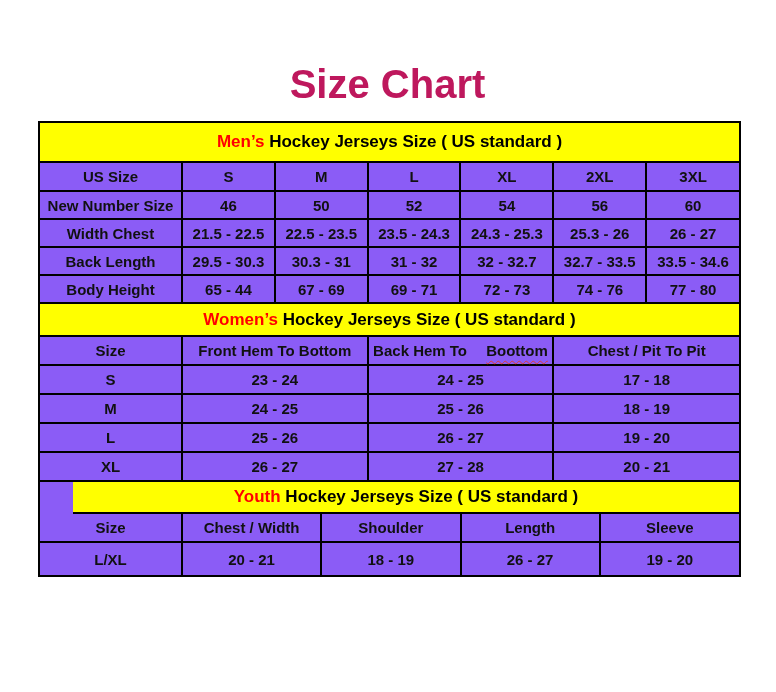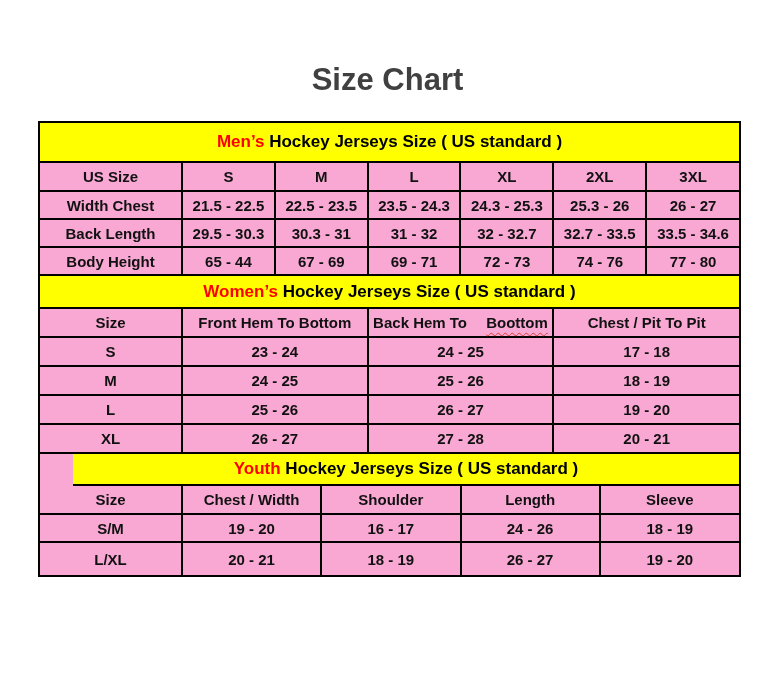--- a/index.html
+++ b/index.html
@@ -3,25 +3,25 @@
 <meta charset="utf-8">
 <style>
   html,body{margin:0;padding:0;}
   body{
     width:776px;height:692px;position:relative;background:#ffffff;
     font-family:"Liberation Sans",sans-serif;color:#111;
     -webkit-font-smoothing:antialiased;
   }
   .title{
     position:absolute;left:38px;top:62px;width:699px;
-    text-align:center;font-size:31px;font-weight:bold;color:#404040;
+    text-align:center;font-size:40px;font-weight:bold;color:#be185d;
   }
   .chart{
     position:absolute;left:38px;top:121px;width:699px;
-    border:2px solid #000;background:#f9a8d4;
+    border:2px solid #000;background:#8b5cf6;
   }
   .band{
     background:#ffff00;display:flex;align-items:center;justify-content:center;
     font-weight:bold;font-size:17px;color:#000;border-bottom:2px solid #000;
     white-space:pre;
   }
   .band-men{height:38px;}
   .band-women{height:31px;}
   .band-youth{height:30px;margin-left:33px;}
   .red{color:#ff0000;}
@@ -71,20 +71,29 @@
       </colgroup>
     <tbody>
       <tr>
         <th>US Size</th>
         <th>S</th>
         <th>M</th>
         <th>L</th>
         <th>XL</th>
         <th>2XL</th>
         <th>3XL</th>
+      </tr>
+      <tr>
+        <td>New Number Size</td>
+        <td>46</td>
+        <td>50</td>
+        <td>52</td>
+        <td>54</td>
+        <td>56</td>
+        <td>60</td>
       </tr>
       <tr>
         <td>Width Chest</td>
         <td>21.5 - 22.5</td>
         <td>22.5 - 23.5</td>
         <td>23.5 - 24.3</td>
         <td>24.3 - 25.3</td>
         <td>25.3 - 26</td>
         <td>26 - 27</td>
       </tr>
@@ -163,27 +172,20 @@
         <col>
       </colgroup>
     <tbody>
       <tr>
         <th>Size</th>
         <th>Chest / Width</th>
         <th>Shoulder</th>
         <th>Length</th>
         <th>Sleeve</th>
       </tr>
-      <tr class="row-sm">
-        <td>S/M</td>
-        <td>19 - 20</td>
-        <td>16 - 17</td>
-        <td>24 - 26</td>
-        <td>18 - 19</td>
-      </tr>
       <tr class="row-lxl">
         <td>L/XL</td>
         <td>20 - 21</td>
         <td>18 - 19</td>
         <td>26 - 27</td>
         <td>19 - 20</td>
       </tr>
     </tbody>
   </table>
 

